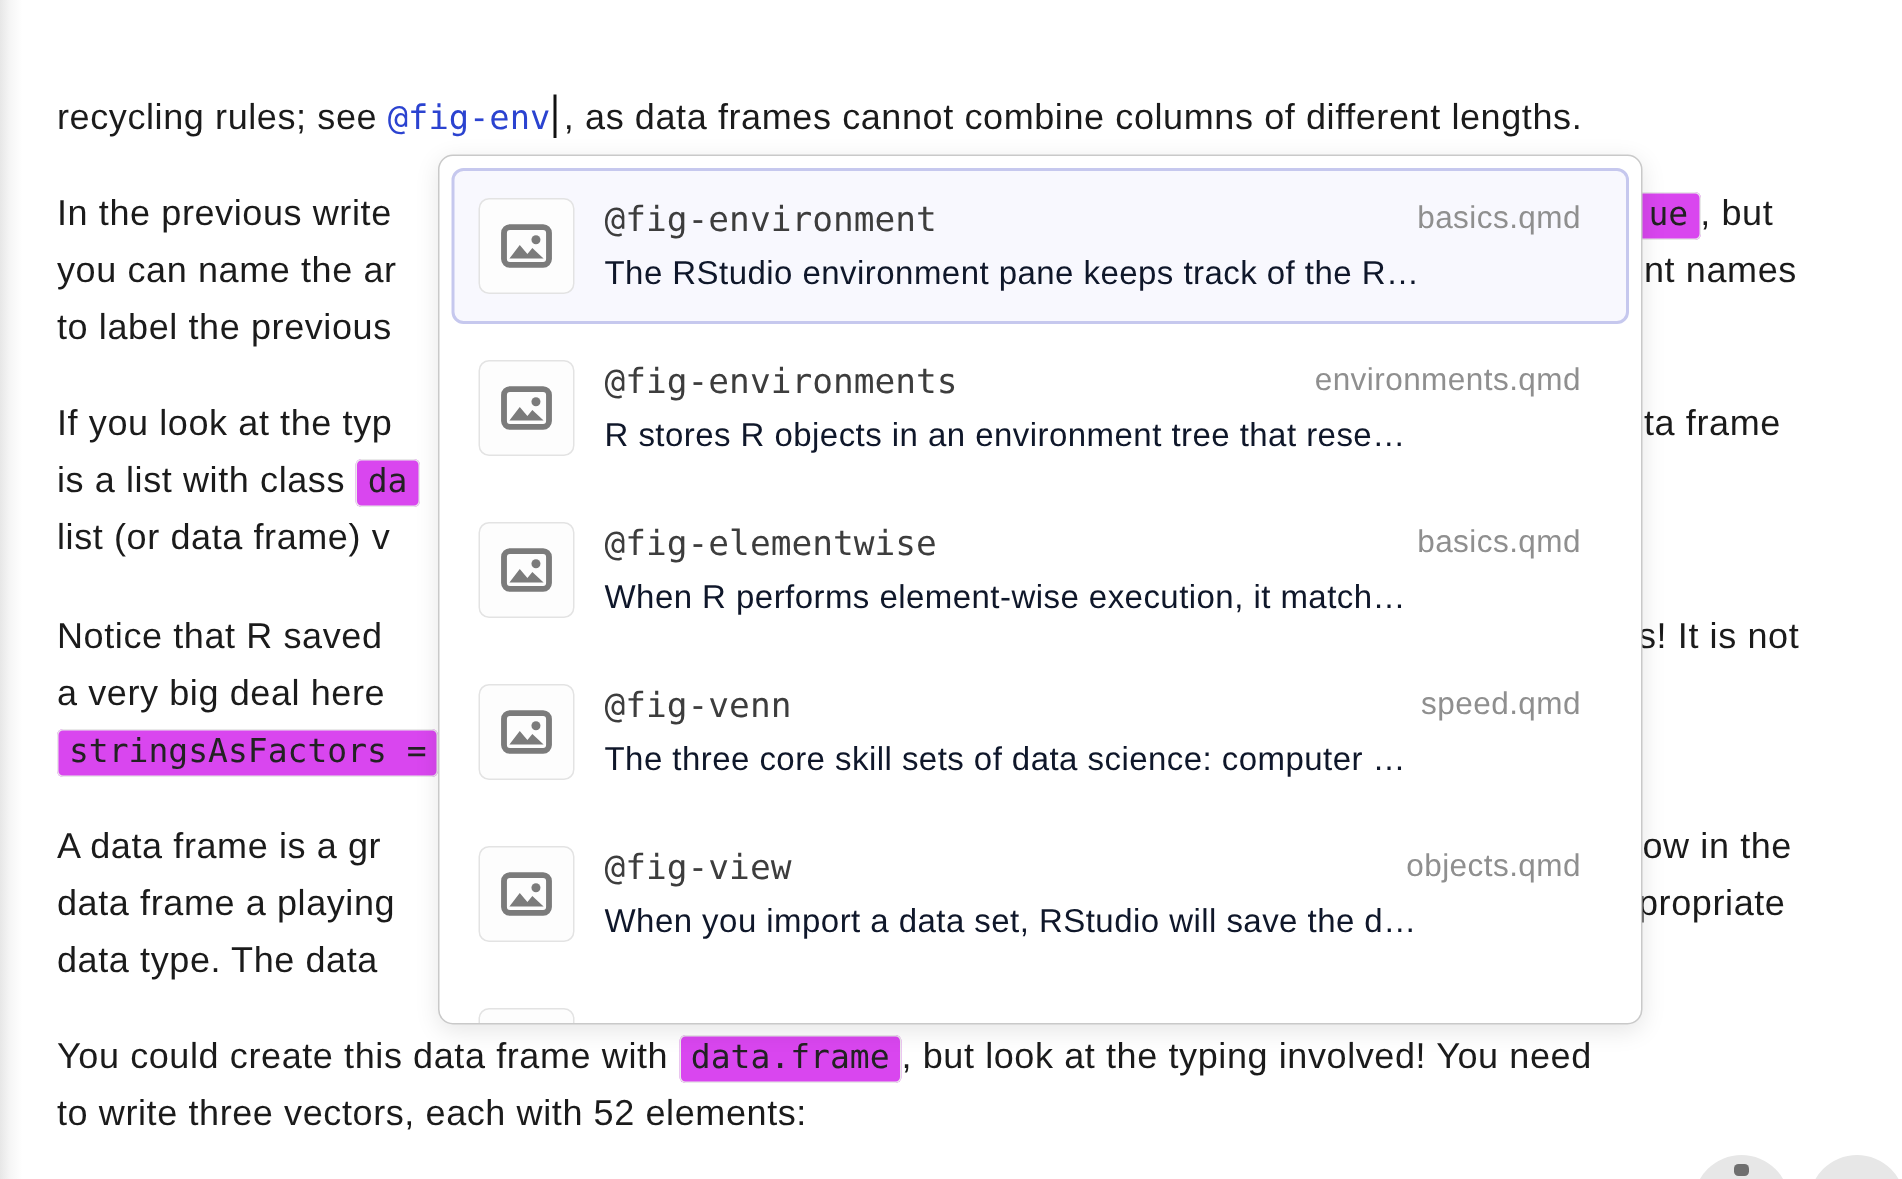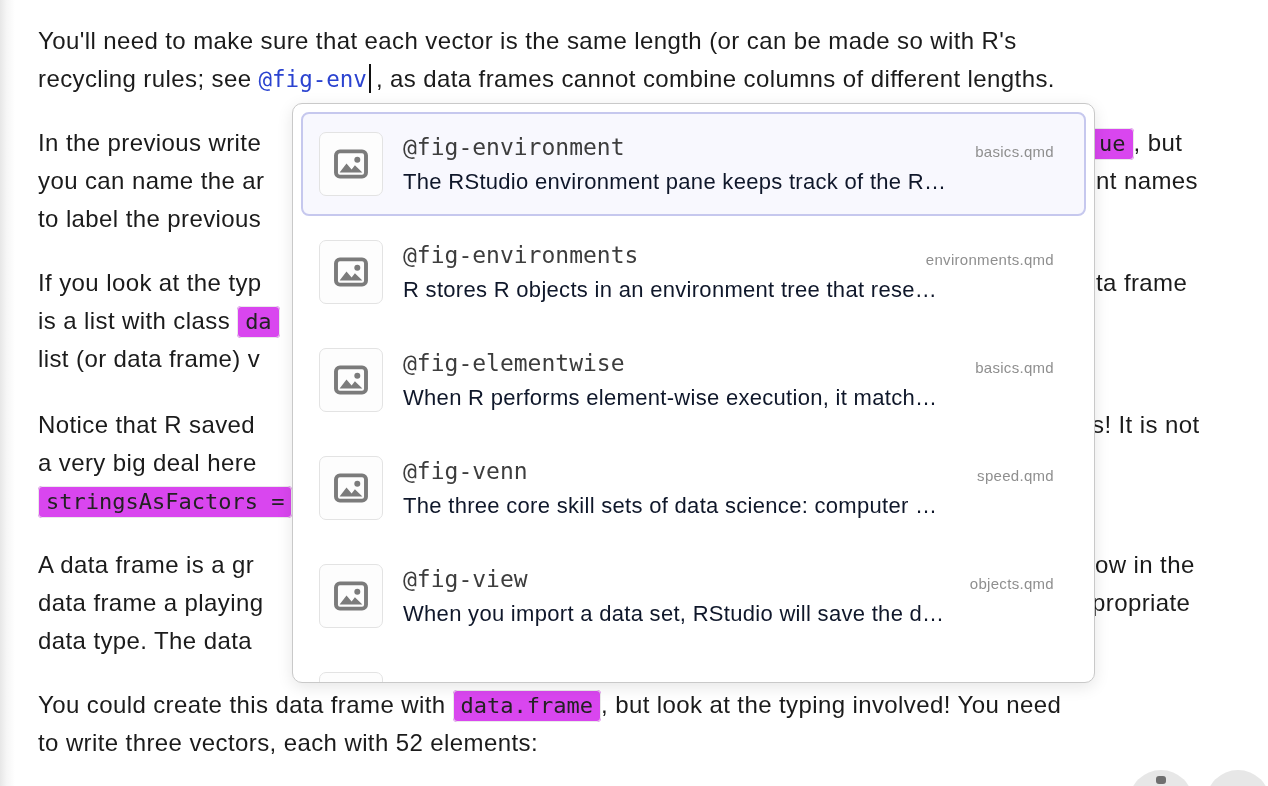--- a/index.html
+++ b/index.html
@@ -24,41 +24,38 @@
   
   .popup { position:absolute; left:292px; top:103px; width:803px; height:580px;
     background:#fff; border:1px solid #c9c9c9; border-radius:10px;
     box-shadow:0 4px 16px rgba(0,0,0,.10); padding:8px; overflow:hidden; z-index:5; }
   .item { display:flex; align-items:center; gap:20px; height:104px; margin-bottom:4px;
     padding:14px 16px; border:2px solid transparent; border-radius:8px; cursor:pointer; }
   .item.selected { background:#f8f8fe; border-color:#c6c8ee; }
   .thumb { flex:0 0 64px; width:64px; height:64px; background:#fdfdfd;
     border:1px solid #e3e3e3; border-radius:7px; display:flex; align-items:center; justify-content:center; }
   .item-body { flex:1; min-width:0; }
-  .item-head { display:flex; align-items:flex-end; padding-right:14px; }
+  .item-head { display:flex; align-items:flex-start; padding-right:14px; }
   .item-name { font-family:"DejaVu Sans Mono", monospace; font-size:23px; color:#3d3d3d; }
-  .item-file { margin-left:auto; font-size:15px; color:#8f8f8f; letter-spacing:.3px; }
+  .item-file { margin-left:auto; font-size:21px; color:#8f8f8f; letter-spacing:.3px; }
   .item-desc { margin-top:9px; font-size:22px; color:#0f172a; letter-spacing:.3px;
     white-space:nowrap; overflow:hidden; }
 
   
   .nav-circle { position:absolute; width:64px; height:64px; border-radius:50%;
     background:#e7e7e7; z-index:6; }
   .nav-circle .dot { position:absolute; left:27px; top:6px; width:10px; height:8px;
     border-radius:3px; background:#6f6f6f; }
 </style>
 </head>
 <body>
 
 <div class="page">
   <div class="edge-shade"></div>
 
-  <div class="line" style="top:22px">
-    <span>You'll need to make sure that each vector is the same length (or can be made so with R's</span>
-  </div>
   <div class="line" style="top:60px">
     <span>recycling rules; see </span><span class="ref">@fig-env</span><span class="caret"></span><span>, as data frames cannot combine columns of different lengths.</span>
   </div>
 
   <div class="line" style="top:124px"><span>In the previous write</span></div>
   <div class="line" style="top:162px"><span>you can name the ar</span></div>
   <div class="line" style="top:200px"><span>to label the previous</span></div>
   <div class="line rfrag" style="top:124px; left:1091px"><span class="code">ue</span><span>, but</span></div>
   <div class="line rfrag" style="top:162px; left:1096px"><span>nt names</span></div>
 

